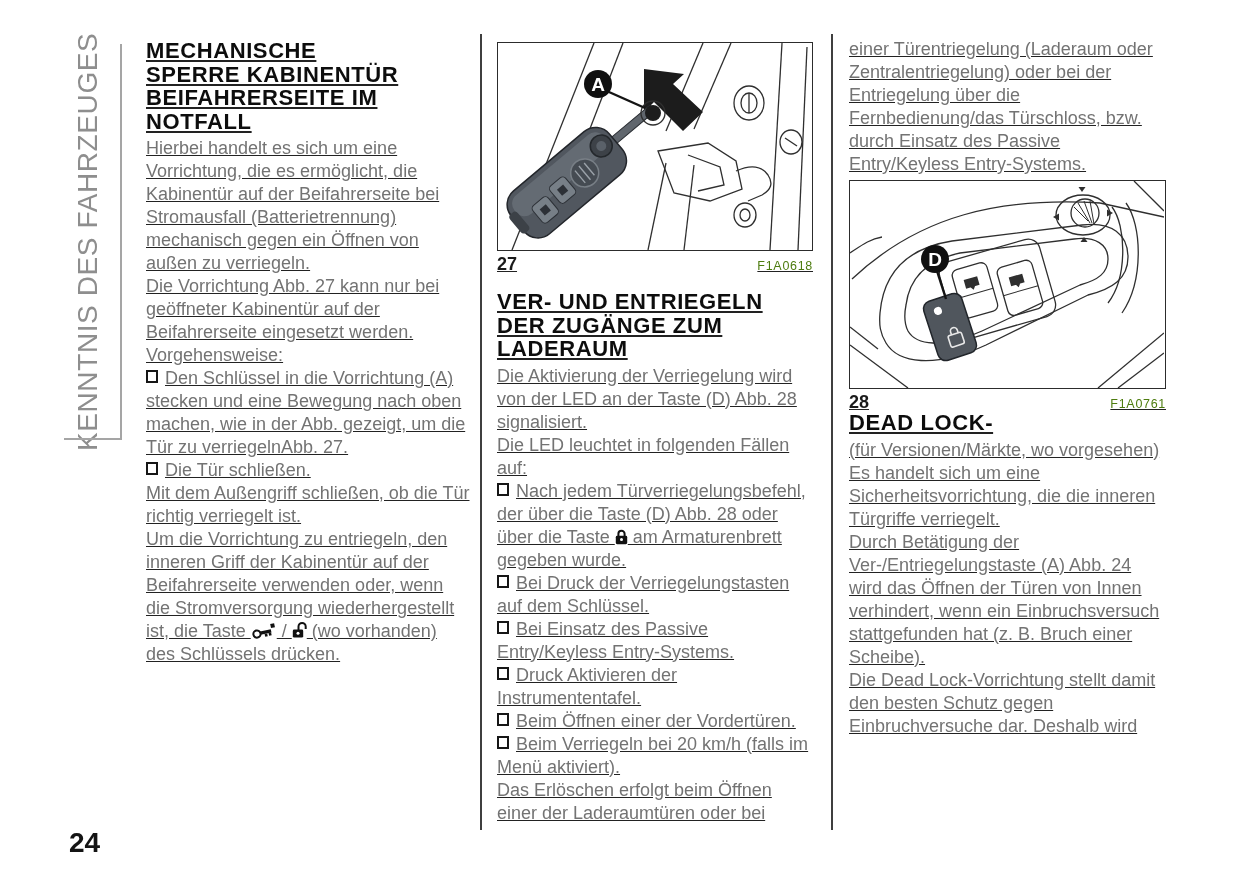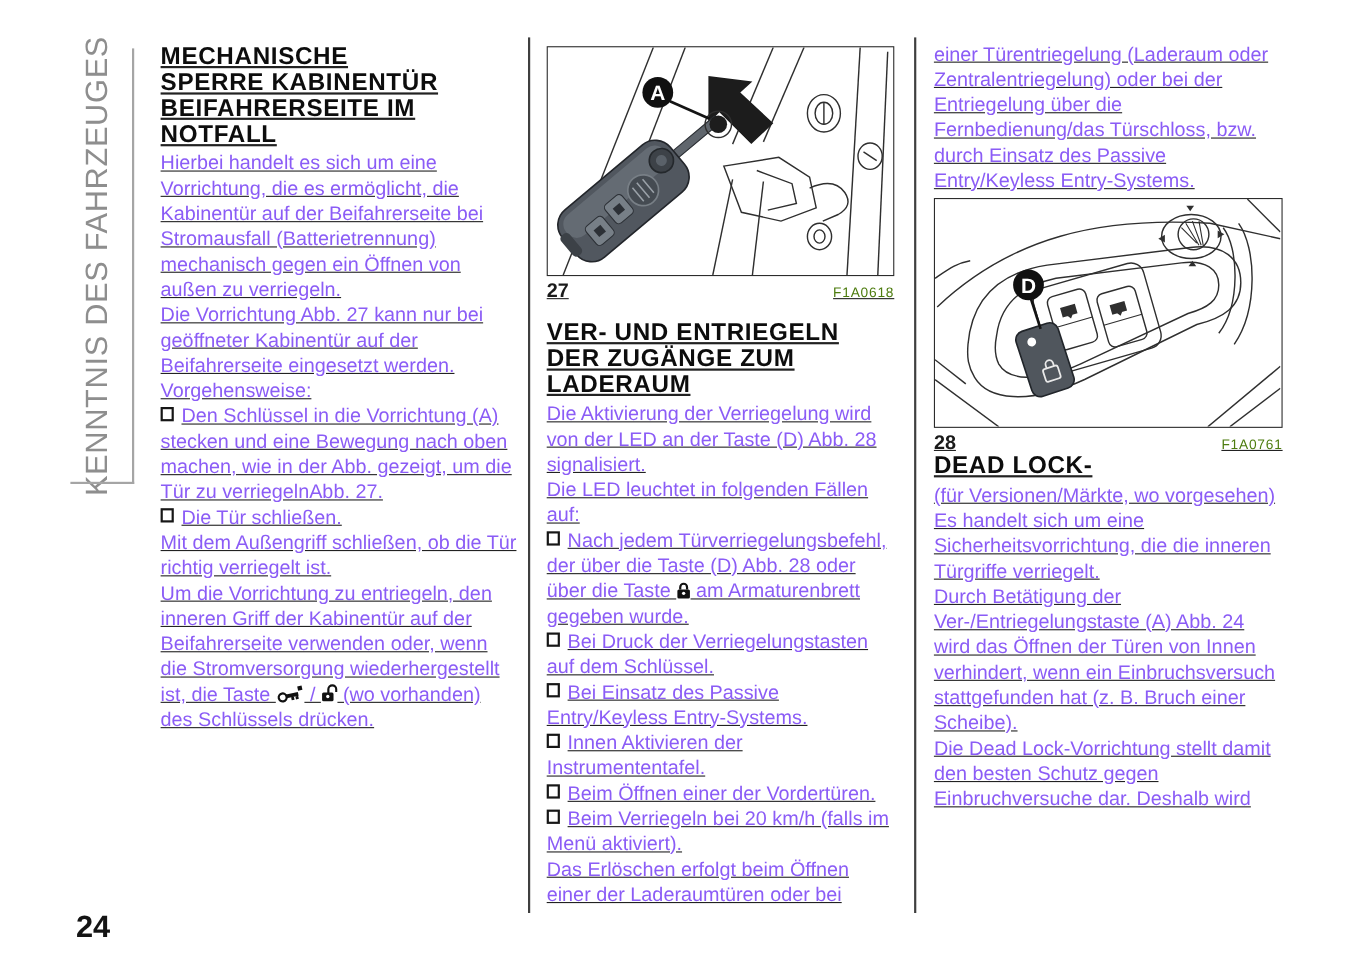--- a/index.html
+++ b/index.html
@@ -9,21 +9,21 @@
   .side-label{position:absolute;left:68px;top:44px;height:396px;width:40px;
       writing-mode:vertical-rl;transform:rotate(180deg);
       font-size:28px;letter-spacing:.6px;color:#8e8e8e;white-space:nowrap;
       display:flex;align-items:center;justify-content:center;}
   .side-rule{position:absolute;left:120px;top:44px;width:2px;height:396px;background:#a5a5a5;}
   .side-tick{position:absolute;left:64px;top:438px;width:58px;height:2px;background:#a5a5a5;}
   
   .col{position:absolute;top:36px;text-decoration:underline;}
   .divider{position:absolute;top:34px;height:796px;width:2px;background:#3f3f3f;}
   .heading{font-weight:bold;color:#0d0d0d;font-size:22px;line-height:23.5px;letter-spacing:.6px;}
-  .body-text p{margin:0;font-size:18px;line-height:23px;color:#8b5cf6;}
+  .body-text p{margin:0;font-size:18px;line-height:23px;color:#737373;}
   .bullet{display:inline-block;width:8px;height:9px;border:2.4px solid #161616;
       margin-right:7px;vertical-align:1px;background:#fff;}
   .inline-icon{display:inline-block;vertical-align:-2px;line-height:0;}
   .inline-icon svg{display:inline-block;}
   
   .figure-frame{border:1.5px solid #2c2c2c;background:#fff;height:207px;overflow:hidden;}
   .fig-caption{display:flex;justify-content:space-between;align-items:baseline;margin-top:3px;height:17px;}
   .fig-num{font-size:18px;font-weight:bold;color:#1a1a1a;}
   .fig-code{font-size:12.5px;letter-spacing:.7px;color:#4d7c0f;}
   .page-number{position:absolute;left:69px;top:827px;font-size:28px;font-weight:bold;color:#141414;}
@@ -131,21 +131,21 @@
     <div style="margin-top:4px;">
       <p>Die Aktivierung der Verriegelung wird von der LED an der Taste (D) Abb. 28 signalisiert.</p>
       <p>Die LED leuchtet in folgenden Fällen auf:</p>
       <p><span class="bullet"></span><span>Nach jedem Türverriegelungsbefehl, der über die Taste (D) Abb. 28 oder über die Taste </span><span class="inline-icon"><svg width="13" height="16" viewBox="0 0 13 16">
               <path d="M3.4,7 V4.8 a3.1,3.1 0 0 1 6.2,0 V7" fill="none" stroke="#111" stroke-width="2"></path>
               <rect x="0.8" y="6.8" width="11.4" height="8.4" rx="1.4" fill="#111"></rect>
               <circle cx="6.5" cy="10.4" r="1.5" fill="#fff"></circle>
             </svg></span><span> am Armaturenbrett gegeben wurde.</span></p>
       <p><span class="bullet"></span><span>Bei Druck der Verriegelungstasten auf dem Schlüssel.</span></p>
       <p><span class="bullet"></span><span>Bei Einsatz des Passive Entry/Keyless Entry-Systems.</span></p>
-      <p><span class="bullet"></span><span>Innen Aktivieren der Instrumententafel.</span></p>
+      <p><span class="bullet"></span><span>Druck Aktivieren der Instrumententafel.</span></p>
       <p><span class="bullet"></span><span>Beim Öffnen einer der Vordertüren.</span></p>
       <p><span class="bullet"></span><span>Beim Verriegeln bei 20 km/h (falls im Menü aktiviert).</span></p>
       <p>Das Erlöschen erfolgt beim Öffnen einer der Laderaumtüren oder bei</p>
     </div>
   </div>
 
   <div class="col body-text" style="left:849px;width:317px;">
     <p style="margin-top:2px;">einer Türentriegelung (Laderaum oder Zentralentriegelung) oder bei der Entriegelung über die Fernbedienung/das Türschloss, bzw. durch Einsatz des Passive Entry/Keyless Entry-Systems.</p>
 
     <div style="margin-top:4px;">

